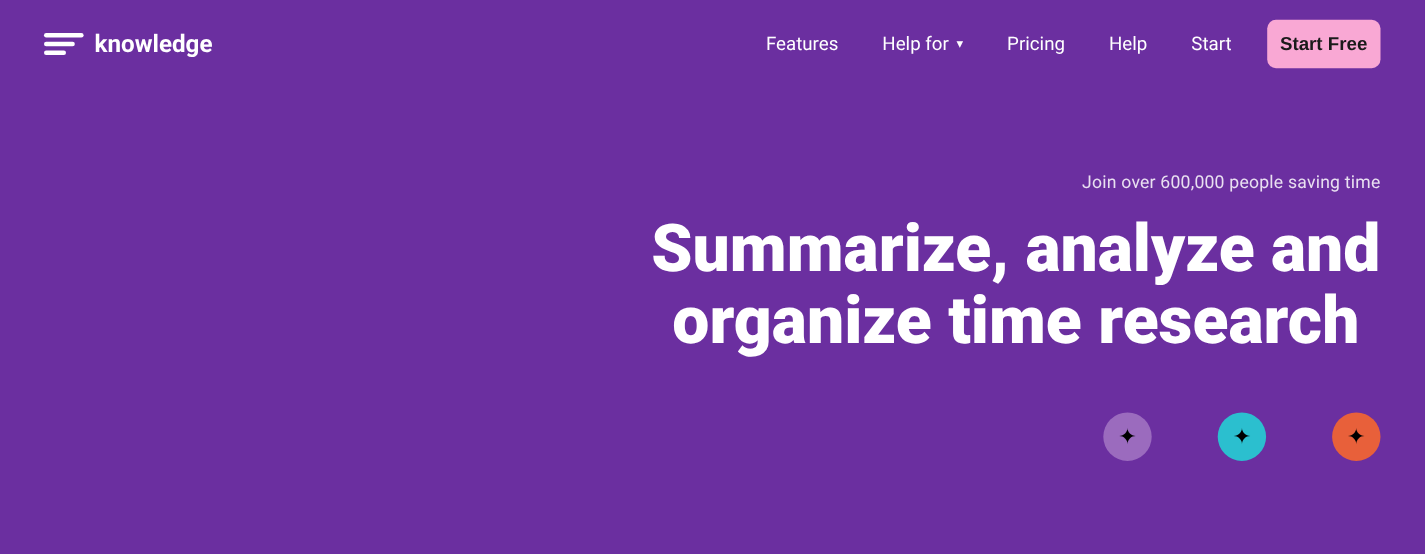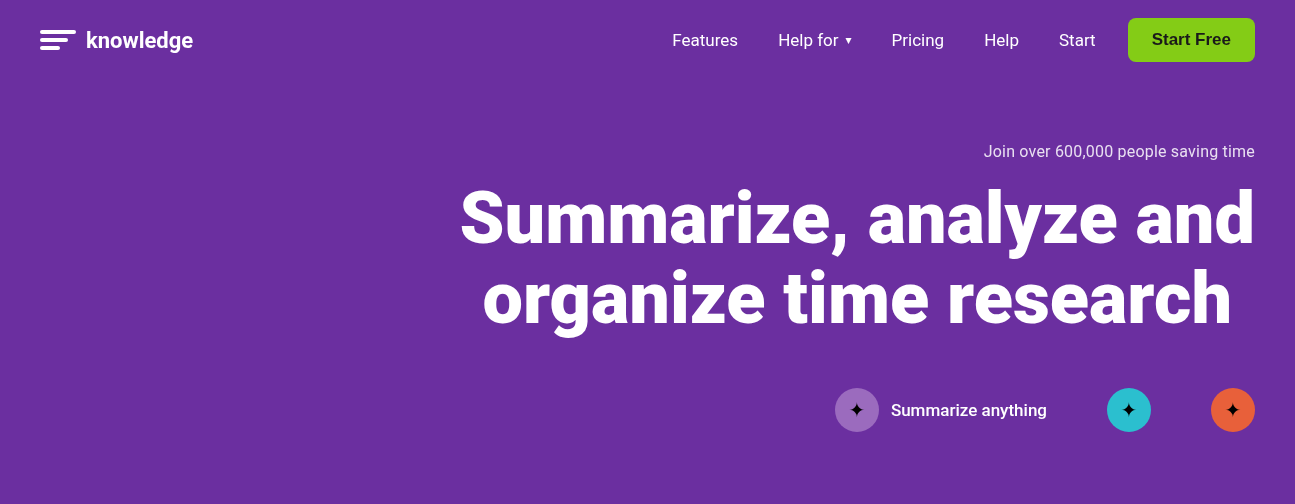--- a/index.html
+++ b/index.html
@@ -86,25 +86,25 @@
       text-decoration: none;
       white-space: nowrap;
     }
 
     .nav-item .chevron {
       font-size: 12px;
       margin-left: 2px;
     }
 
     .start-free-btn {
-      background-color: #84cc16;
+      background-color: #f9a8d4;
       color: #1a1a1a;
       font-size: 17px;
       font-weight: 700;
-      padding: 12px 24px;
+      padding: 12px 12px;
       border-radius: 8px;
       border: none;
       cursor: pointer;
       white-space: nowrap;
       margin-left: 8px;
     }
 
     
     .hero {
       flex: 1;
@@ -118,21 +118,21 @@
 
     .hero-subtitle {
       font-size: 16px;
       color: rgba(255, 255, 255, 0.85);
       margin-bottom: 18px;
       font-weight: 400;
       letter-spacing: 0.2px;
     }
 
     .hero-title {
-      font-size: 72px;
+      font-size: 60px;
       font-weight: 900;
       color: white;
       line-height: 1.1;
       margin-bottom: 50px;
       max-width: 900px;
     }
 
     
     .features-row {
       display: flex;
@@ -212,21 +212,20 @@
       <span>Summarize, analyze and</span><br>
       <span>organize time research</span>
     </h1>
 
     <div class="features-row">
 
       <div class="feature-item">
         <div class="feature-icon-wrap purple">
           <span>✦</span>
         </div>
-        <span class="feature-label">Summarize anything</span>
       </div>
 
       <div class="feature-item">
         <div class="feature-icon-wrap teal">
           <span>✦</span>
         </div>
       </div>
 
       <div class="feature-item">
         <div class="feature-icon-wrap orange">

